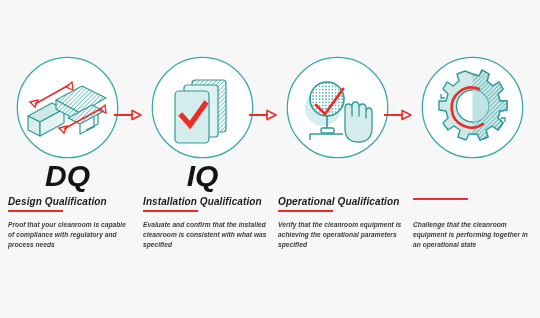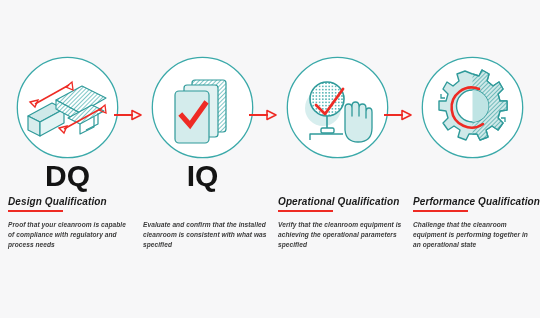--- a/index.html
+++ b/index.html
@@ -50,20 +50,21 @@
     display: block;
   }
   .code {
     position: absolute;
     top: 160px;
     left: 0;
     width: 135px;
     text-align: center;
     font-size: 30px;
     line-height: 32px;
+    font-style: italic;
     font-weight: bold;
     color: #141414;
     letter-spacing: 0px;
   }
   .title-block {
     position: absolute;
     top: 196px;
     left: 8px;
     width: 128px;
   }
@@ -163,20 +164,24 @@
             </pattern>
           </defs>
           <circle cx="51.5" cy="51.5" r="50.2" fill="#ffffff" stroke="#3aa9a9" stroke-width="1.3"></circle>
           <rect x="41" y="24" width="34" height="52" rx="3" fill="url(#hatchB)" stroke="#2f9a9a" stroke-width="1.2"></rect>
           <rect x="33" y="29" width="34" height="52" rx="3" fill="#e2f2f2" stroke="#2f9a9a" stroke-width="1.2"></rect>
           <rect x="24" y="35" width="34" height="52" rx="4" fill="#d4ecec" stroke="#2f9a9a" stroke-width="1.2"></rect>
           <polyline points="31,60 39,69 54,48" fill="none" stroke="#ee2b24" stroke-width="5.2" stroke-linecap="square" stroke-linejoin="miter"></polyline>
         </svg>
       </div>
       <div class="code">IQ</div>
+      <div class="title-block">
+        <div class="title">Installation Qualification</div>
+        <div class="underline"></div>
+      </div>
       <div class="desc">Evaluate and confirm that the installed cleanroom is consistent with what was specified</div>
     </div>
 
     <div class="stage">
       <div class="icon-wrap">
         <svg class="circle" viewBox="0 0 103 103">
           <defs>
             <pattern id="dotsC" width="3.2" height="3.2" patternUnits="userSpaceOnUse">
               <rect width="3.2" height="3.2" fill="#ffffff"></rect>
               <circle cx="1.6" cy="1.6" r="0.85" fill="#3aa9a9"></circle>
@@ -231,21 +236,20 @@
 
           <path d="M58,33 A20,20 0 1,0 62,68" fill="none" stroke="#ee2b24" stroke-width="2.6" stroke-linecap="round"></path>
 
           <g stroke="#2f9a9a" stroke-width="1.3" fill="none">
             <polyline points="24,42 20,42 20,38"></polyline>
             <polyline points="80,62 84,62 84,66"></polyline>
           </g>
         </svg>
       </div>
       <div class="title-block">
-        <div class="title">Performance Qualification</div>
         <div class="underline"></div>
       </div>
       <div class="desc">Challenge that the cleanroom equipment is performing together in an operational state</div>
     </div>
 
   </div>
 
   <svg class="arrow arrow-1" viewBox="0 0 30 16">
     <line x1="1" y1="8" x2="20" y2="8" stroke="#ee2b24" stroke-width="2"></line>
     <polygon points="19,3.5 28,8 19,12.5" fill="none" stroke="#ee2b24" stroke-width="1.6" stroke-linejoin="round"></polygon>

